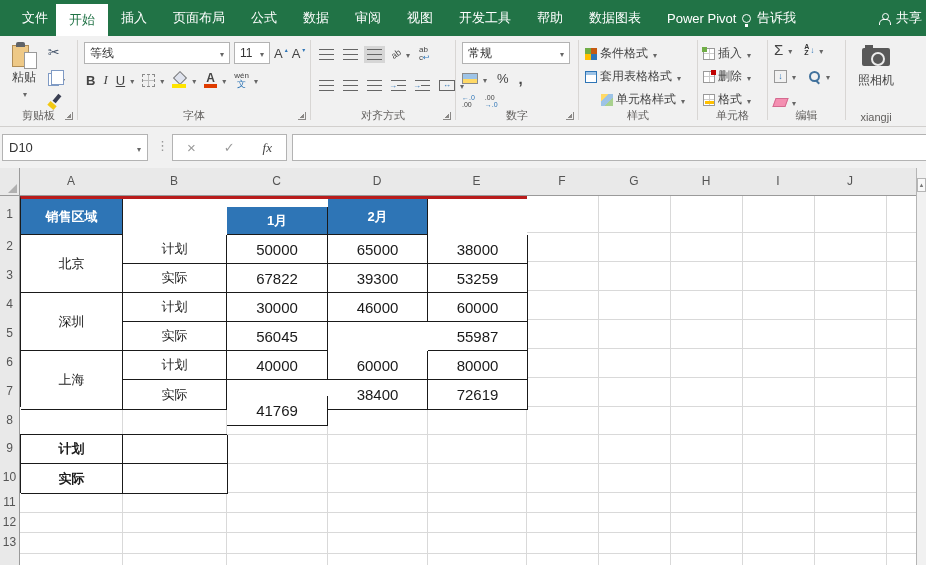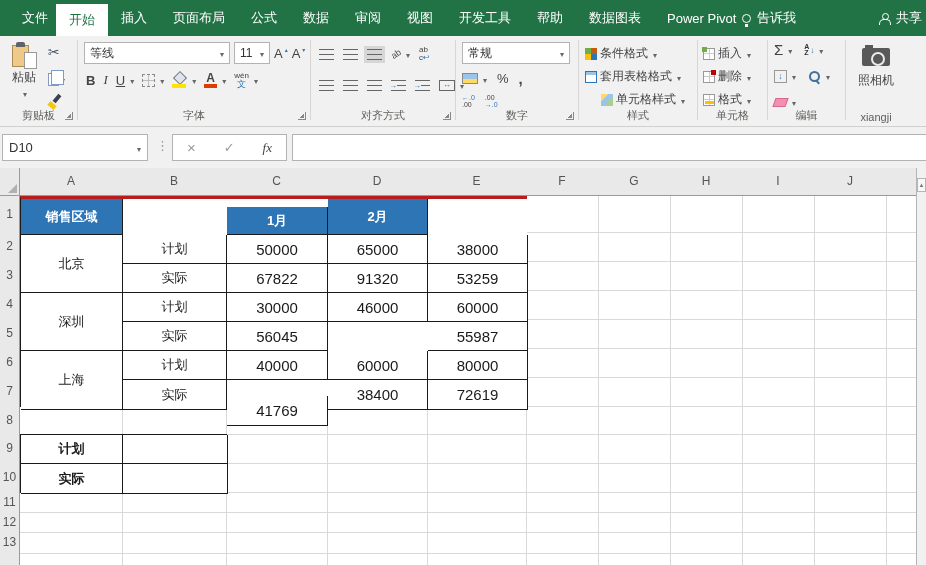--- a/index.html
+++ b/index.html
@@ -462,21 +462,21 @@
       <div class="cell" style="left:0;top:94px;width:102px;height:58px">深圳</div>
       <div class="cell" style="left:0;top:152px;width:102px;height:59px">上海</div>
 
       <div class="cell" style="left:102px;top:36px;width:104px;height:29px">计划</div>
       <div class="cell num" style="left:206px;top:36px;width:101px;height:29px">50000</div>
       <div class="cell num" style="left:307px;top:36px;width:100px;height:29px">65000</div>
       <div class="cell num" style="left:407px;top:36px;width:100px;height:29px">38000</div>
 
       <div class="cell" style="left:102px;top:65px;width:104px;height:29px">实际</div>
       <div class="cell num" style="left:206px;top:65px;width:101px;height:29px">67822</div>
-      <div class="cell num" style="left:307px;top:65px;width:100px;height:29px">91320</div>
+      <div class="cell num" style="left:307px;top:65px;width:100px;height:29px">39300</div>
       <div class="cell num" style="left:407px;top:65px;width:100px;height:29px">53259</div>
 
       <div class="cell" style="left:102px;top:94px;width:104px;height:29px">计划</div>
       <div class="cell num" style="left:206px;top:94px;width:101px;height:29px">30000</div>
       <div class="cell num" style="left:307px;top:94px;width:100px;height:29px">46000</div>
       <div class="cell num" style="left:407px;top:94px;width:100px;height:29px">60000</div>
 
       <div class="cell" style="left:102px;top:123px;width:104px;height:29px">实际</div>
       <div class="cell num" style="left:206px;top:123px;width:101px;height:29px">56045</div>
       <div class="cell num" style="left:407px;top:123px;width:100px;height:29px">55987</div>

